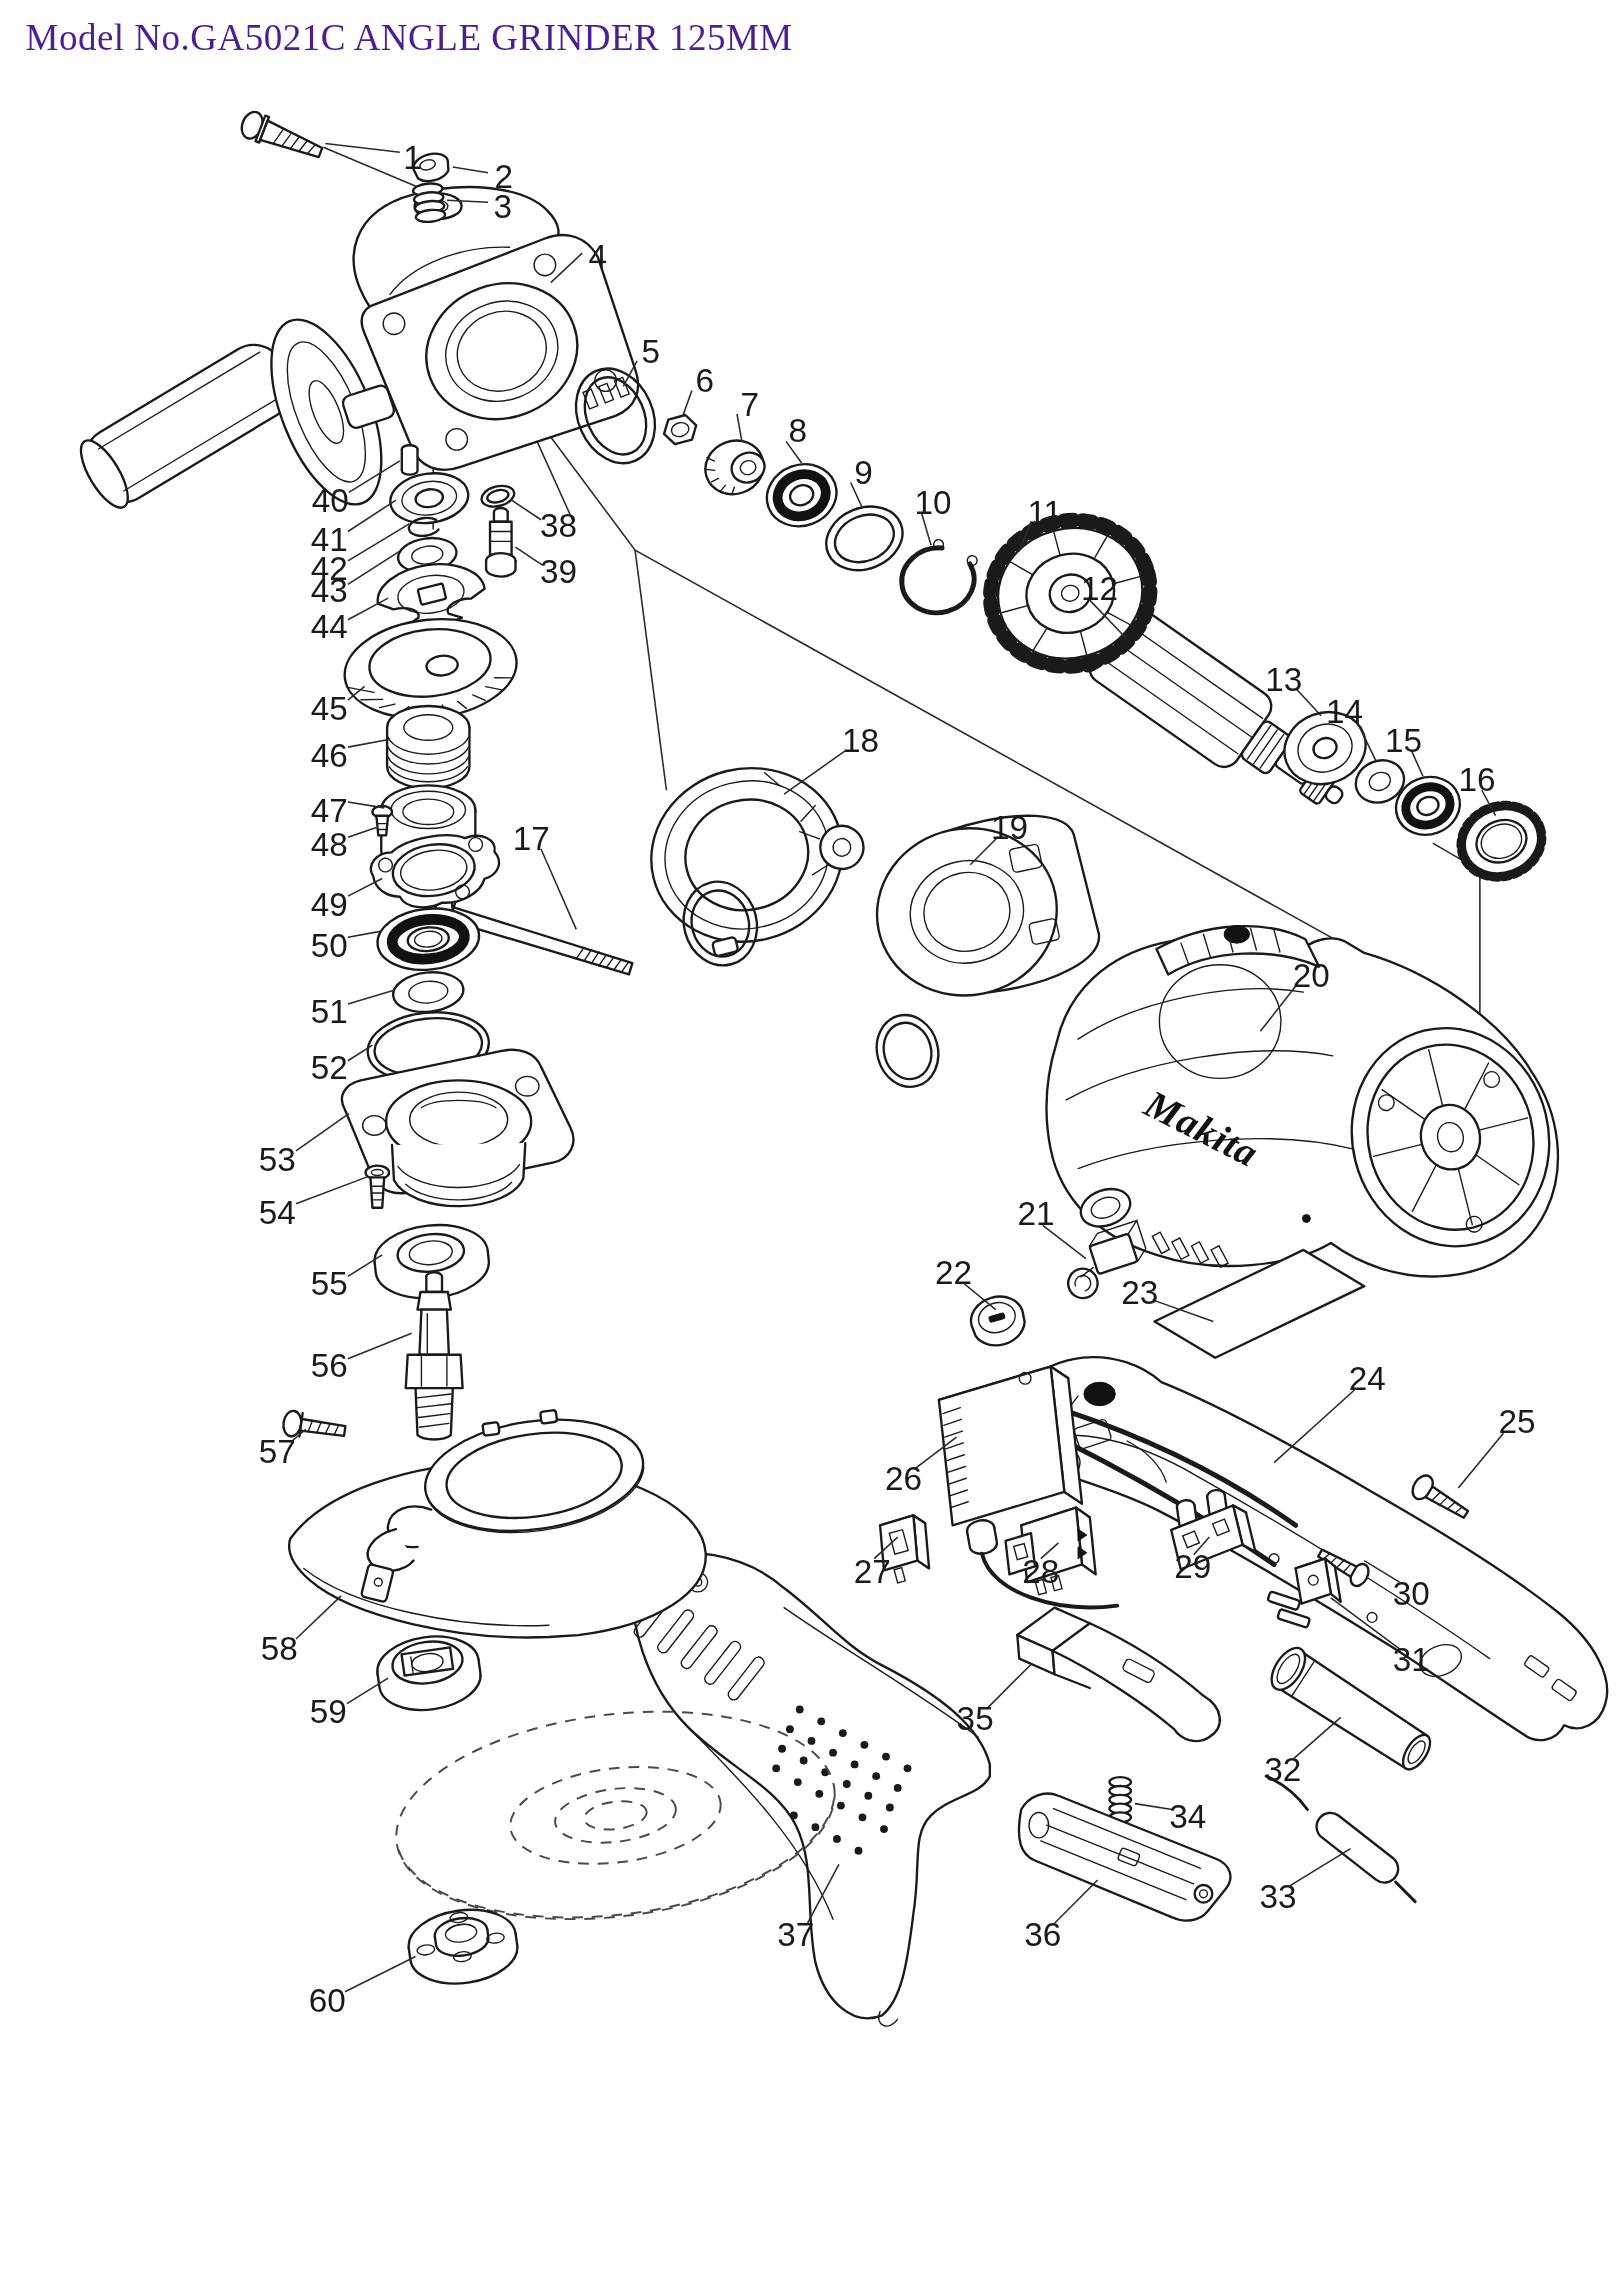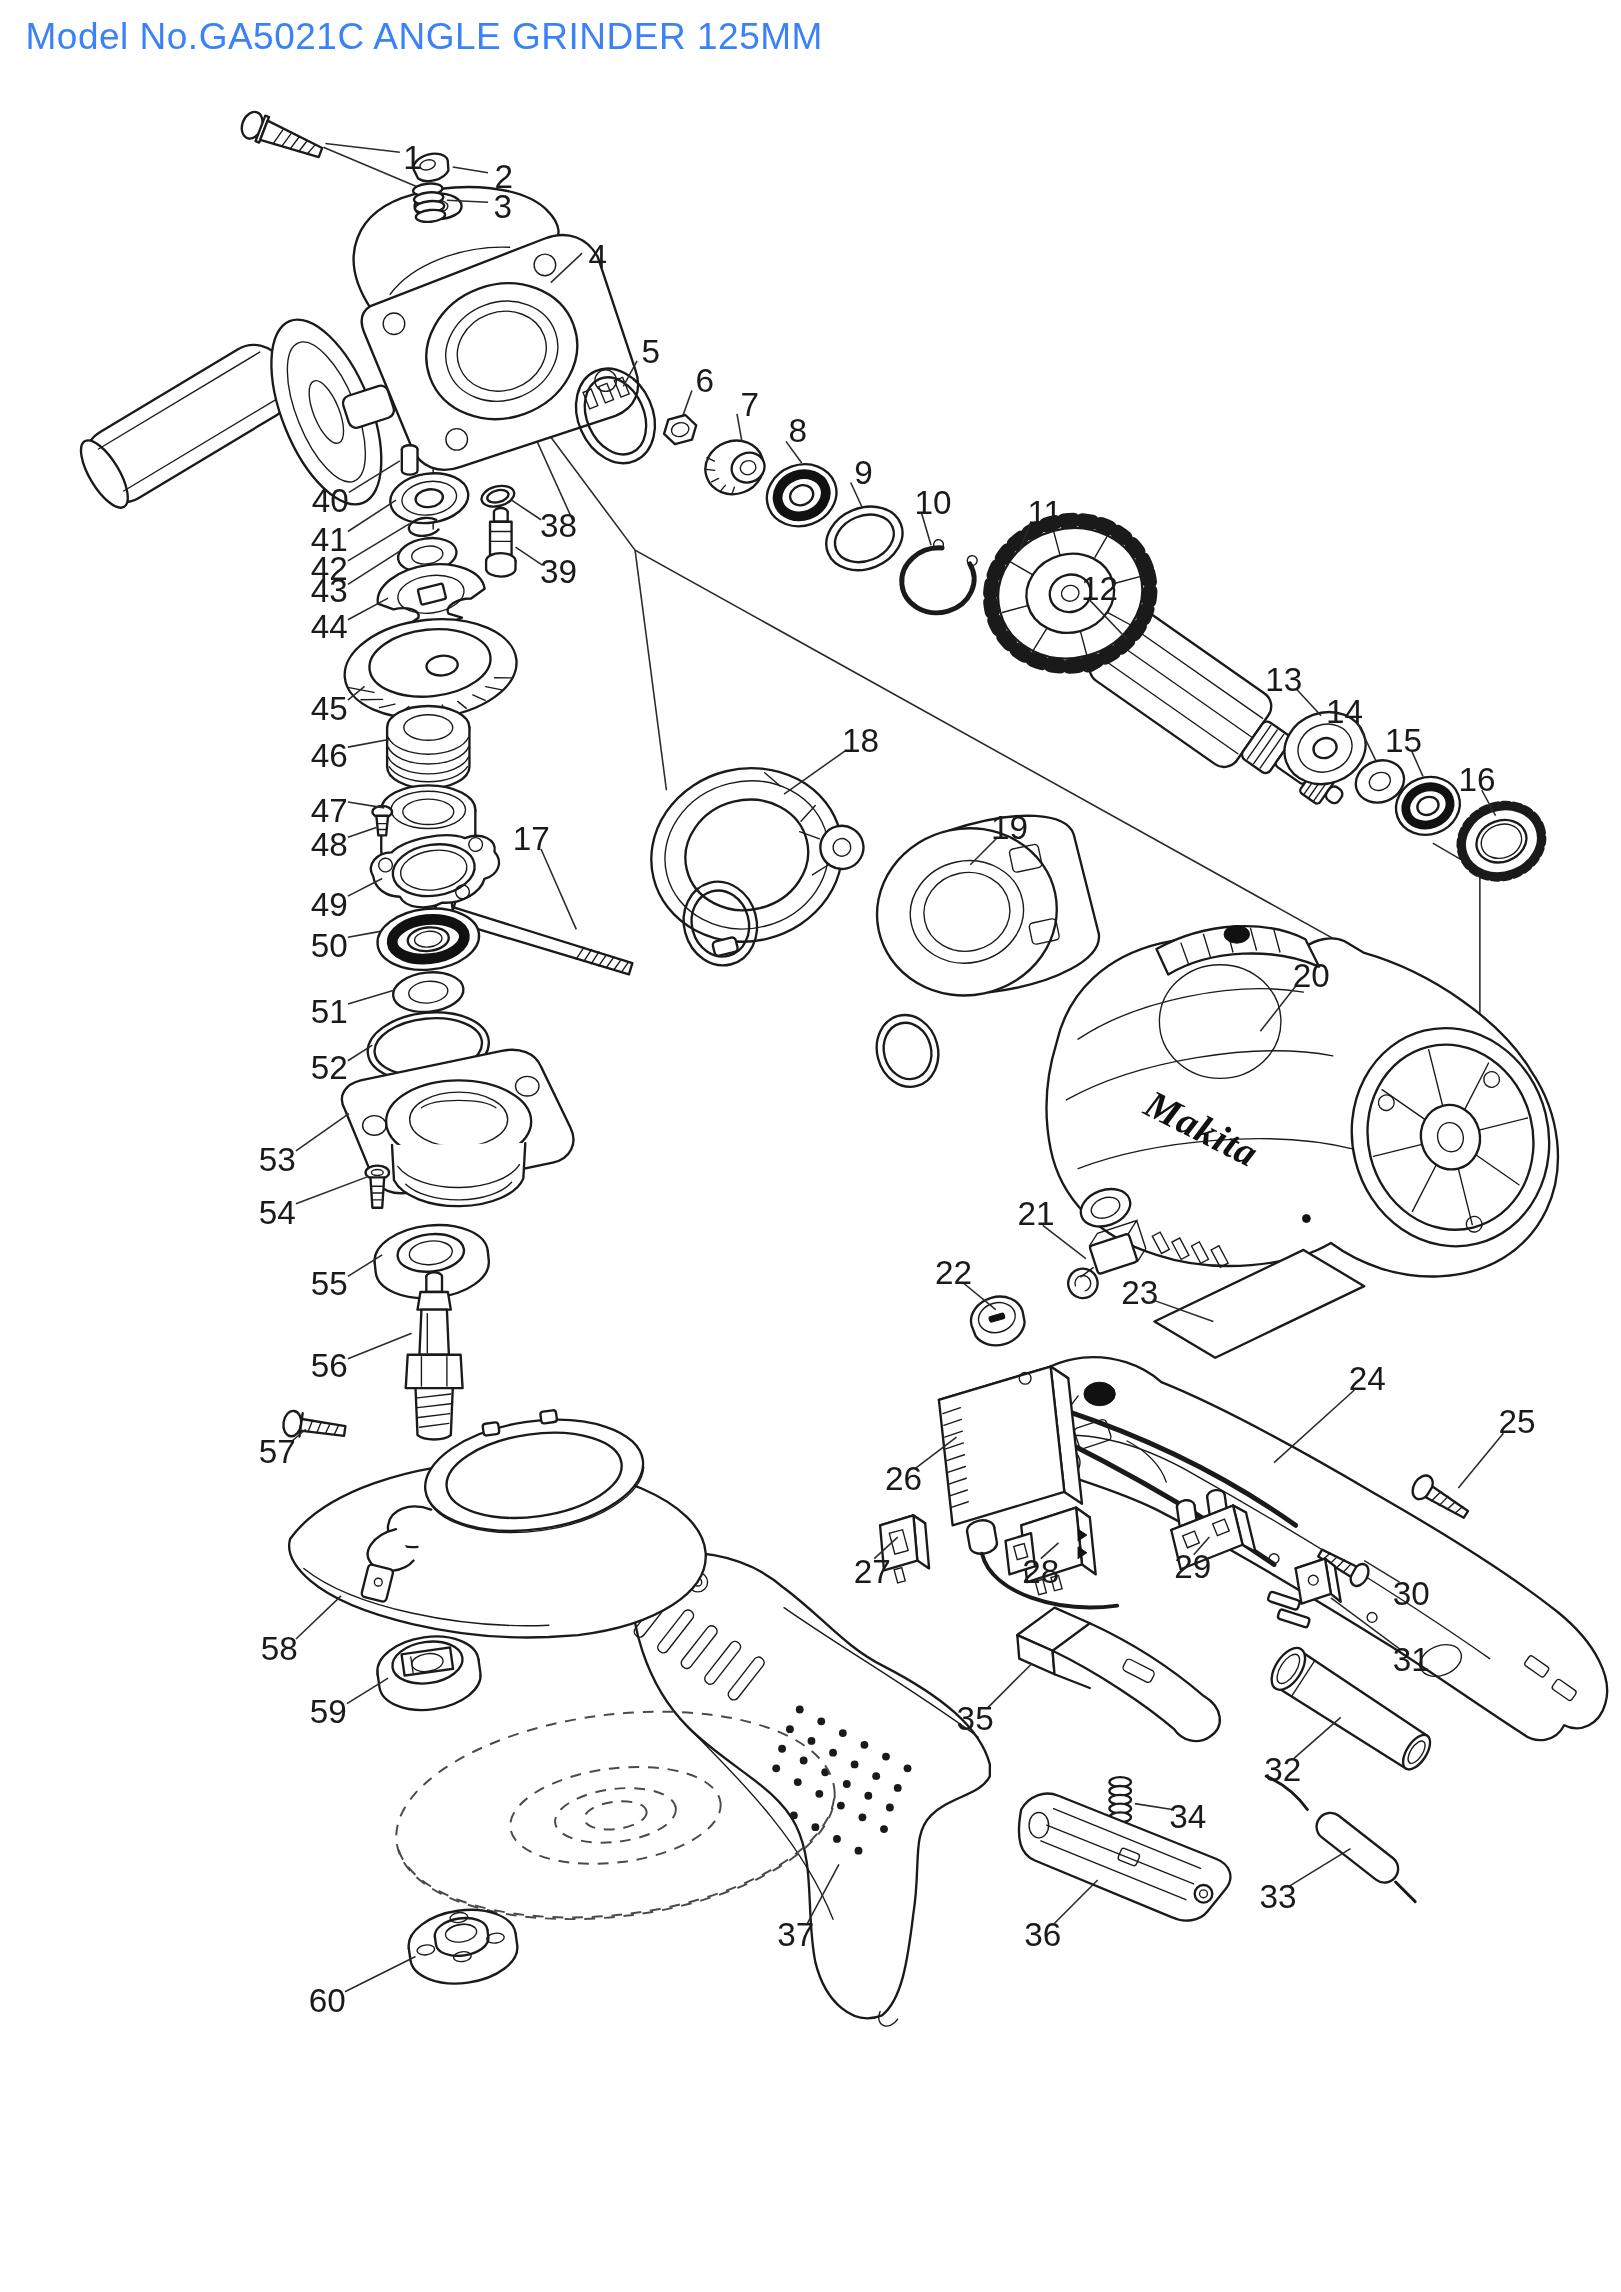--- a/index.html
+++ b/index.html
@@ -1,19 +1,19 @@
 <!DOCTYPE html>
 <html><head>
 <meta charset="utf-8">
 <style>
   html,body{margin:0;padding:0;background:#fff;}
   #page{position:relative;width:1621px;height:2293px;background:#fff;overflow:hidden;
         font-family:"Liberation Sans",sans-serif;}
-  #title{position:absolute;left:25.5px;top:15.7px;font-size:37px;color:#3b82f6;
-         font-family:Liberation Sans, sans-serif;letter-spacing:0.5px;white-space:nowrap;}
+  #title{position:absolute;left:25.5px;top:15.7px;font-size:37px;color:#4c1d95;
+         font-family:Liberation Serif, serif;letter-spacing:0.5px;white-space:nowrap;}
   svg{position:absolute;left:0;top:0;}
   .s  {stroke:#1a1a1a;stroke-width:2.4;fill:none;stroke-linecap:round;stroke-linejoin:round;}
   .f  {stroke:#1a1a1a;stroke-width:2.4;fill:#fff;stroke-linejoin:round;stroke-linecap:round;}
   .t  {stroke:#1a1a1a;stroke-width:1.4;fill:none;stroke-linecap:round;}
   .bk {stroke:#111;fill:none;}
   .ldr{stroke:#2b2b2b;stroke-width:1.6;fill:none;}
   .dash{stroke:#4a4a4a;stroke-width:2;fill:none;stroke-dasharray:11 9;}
   .num{font:34px "Liberation Sans",sans-serif;fill:#1a1a1a;}
   .logo{font:italic bold 40px "Liberation Serif",serif;fill:#111;letter-spacing:1px;}
 </style>

